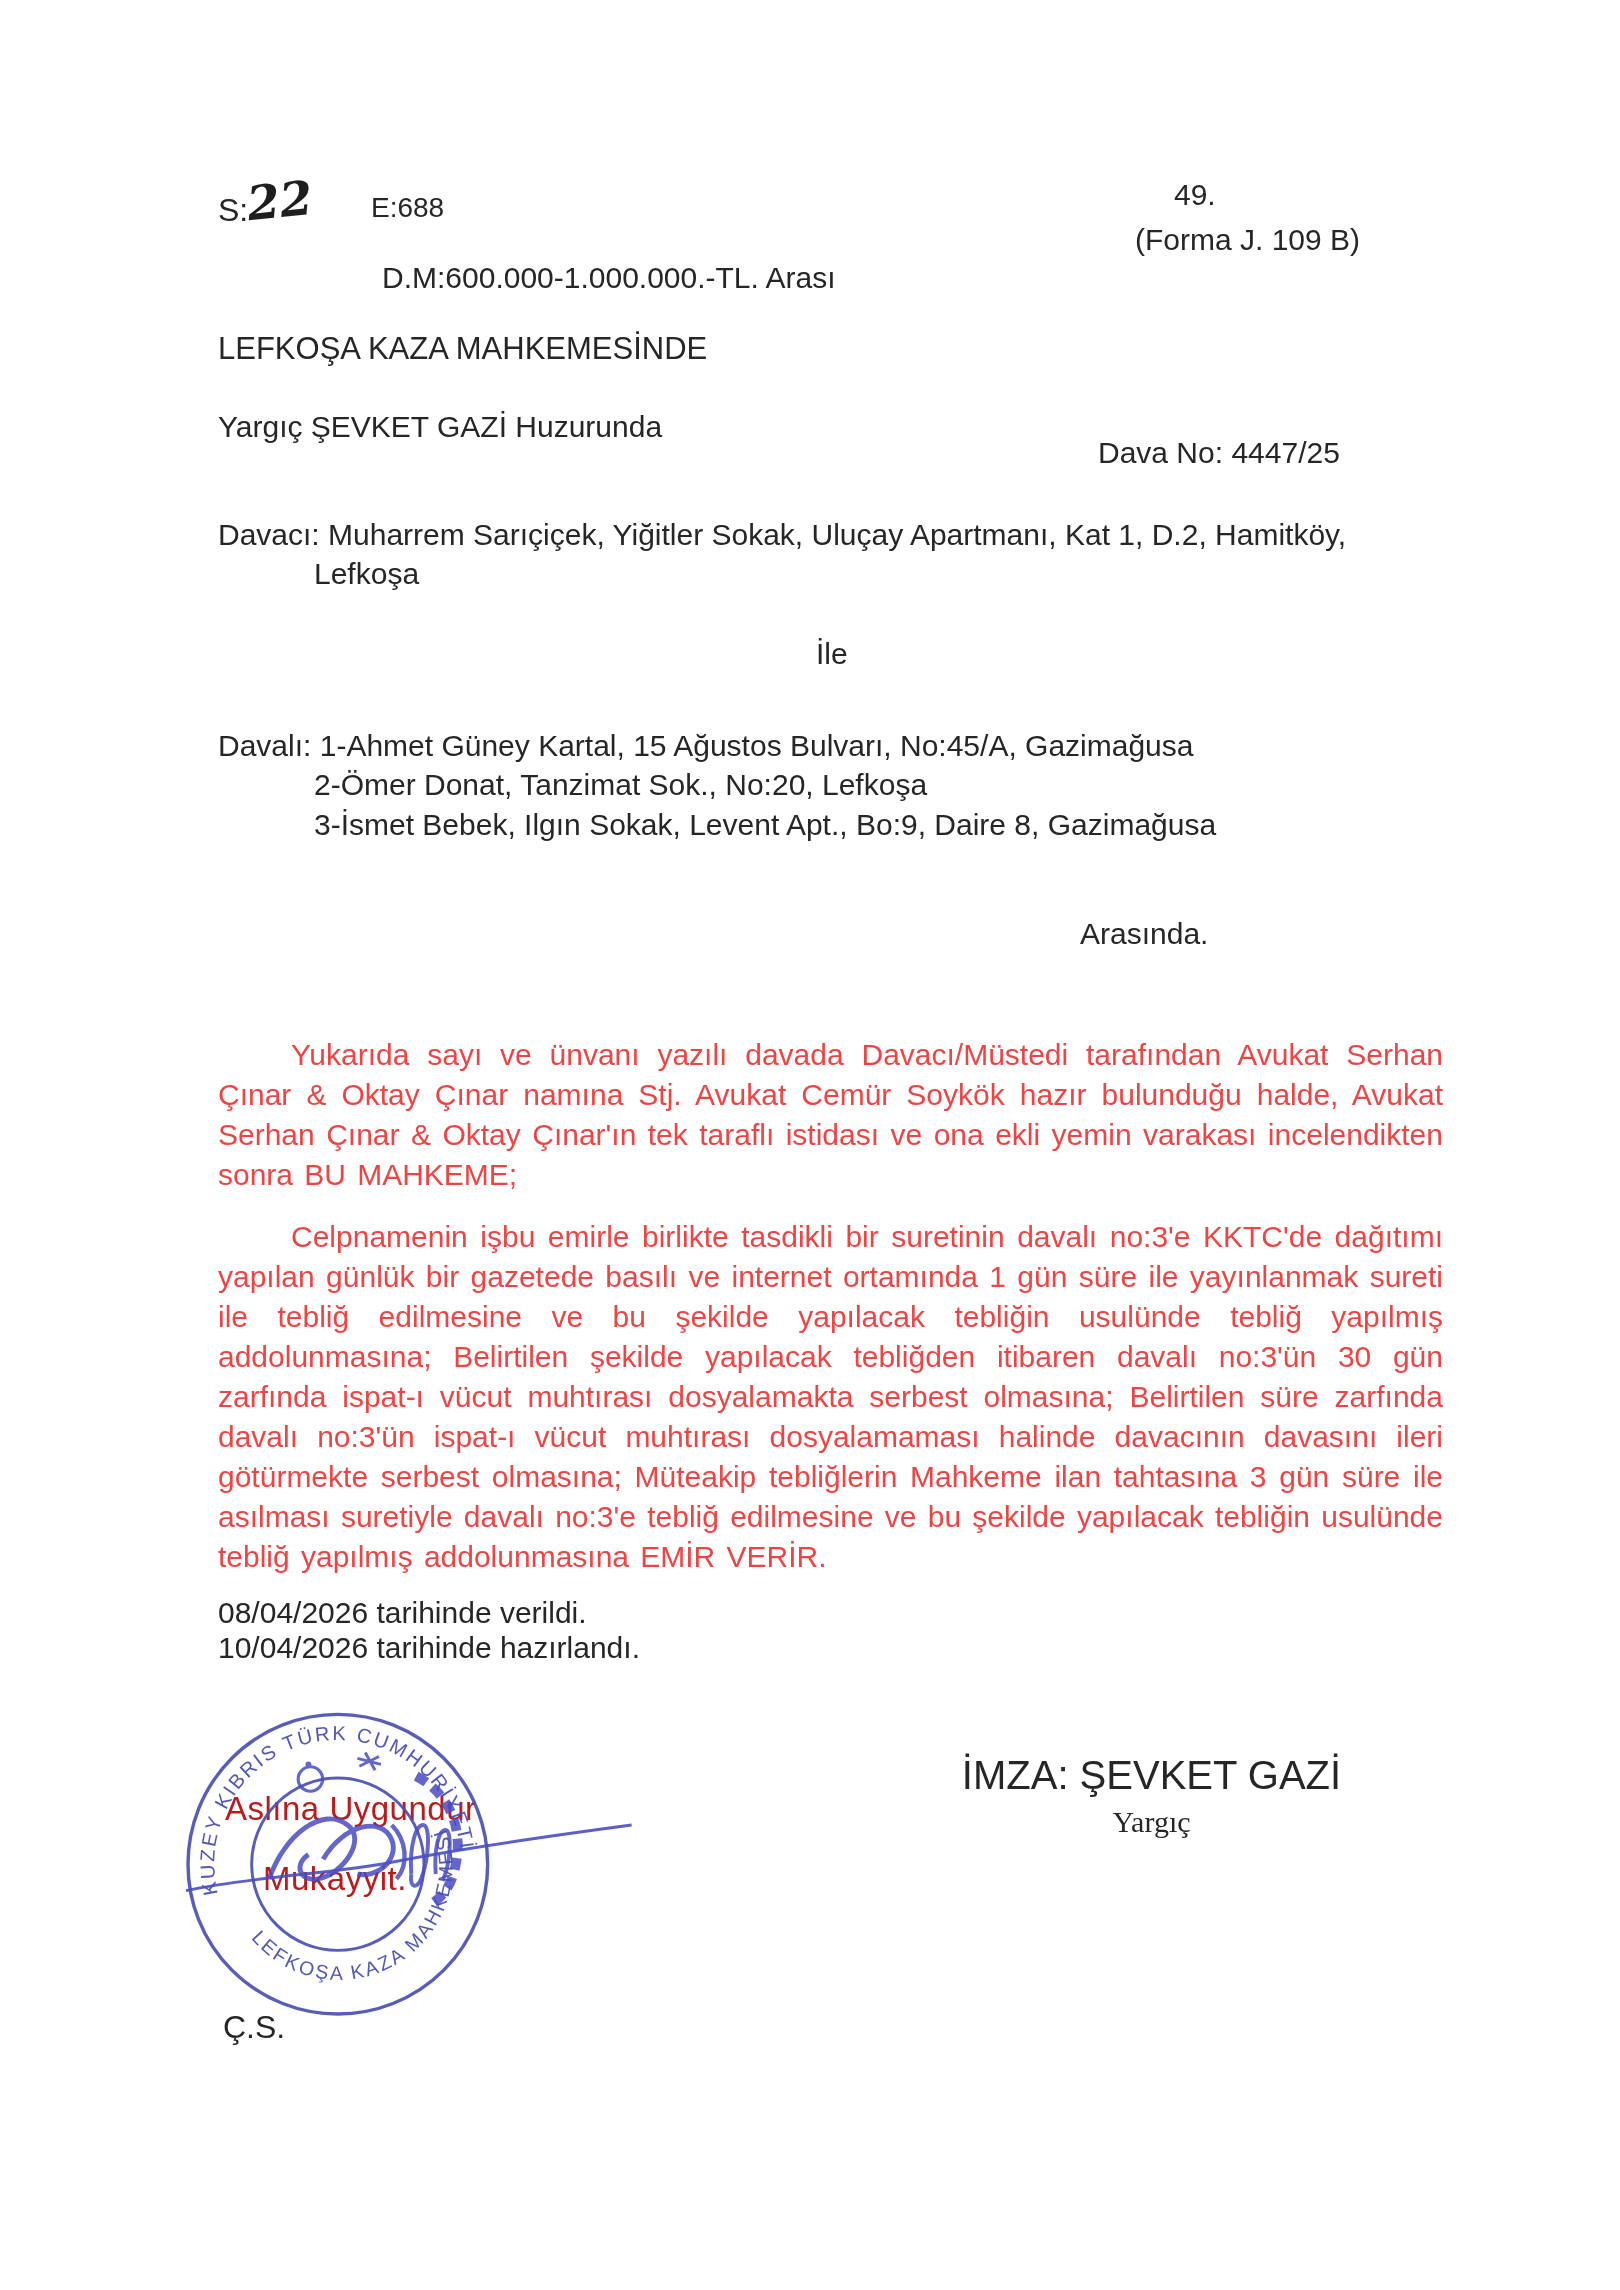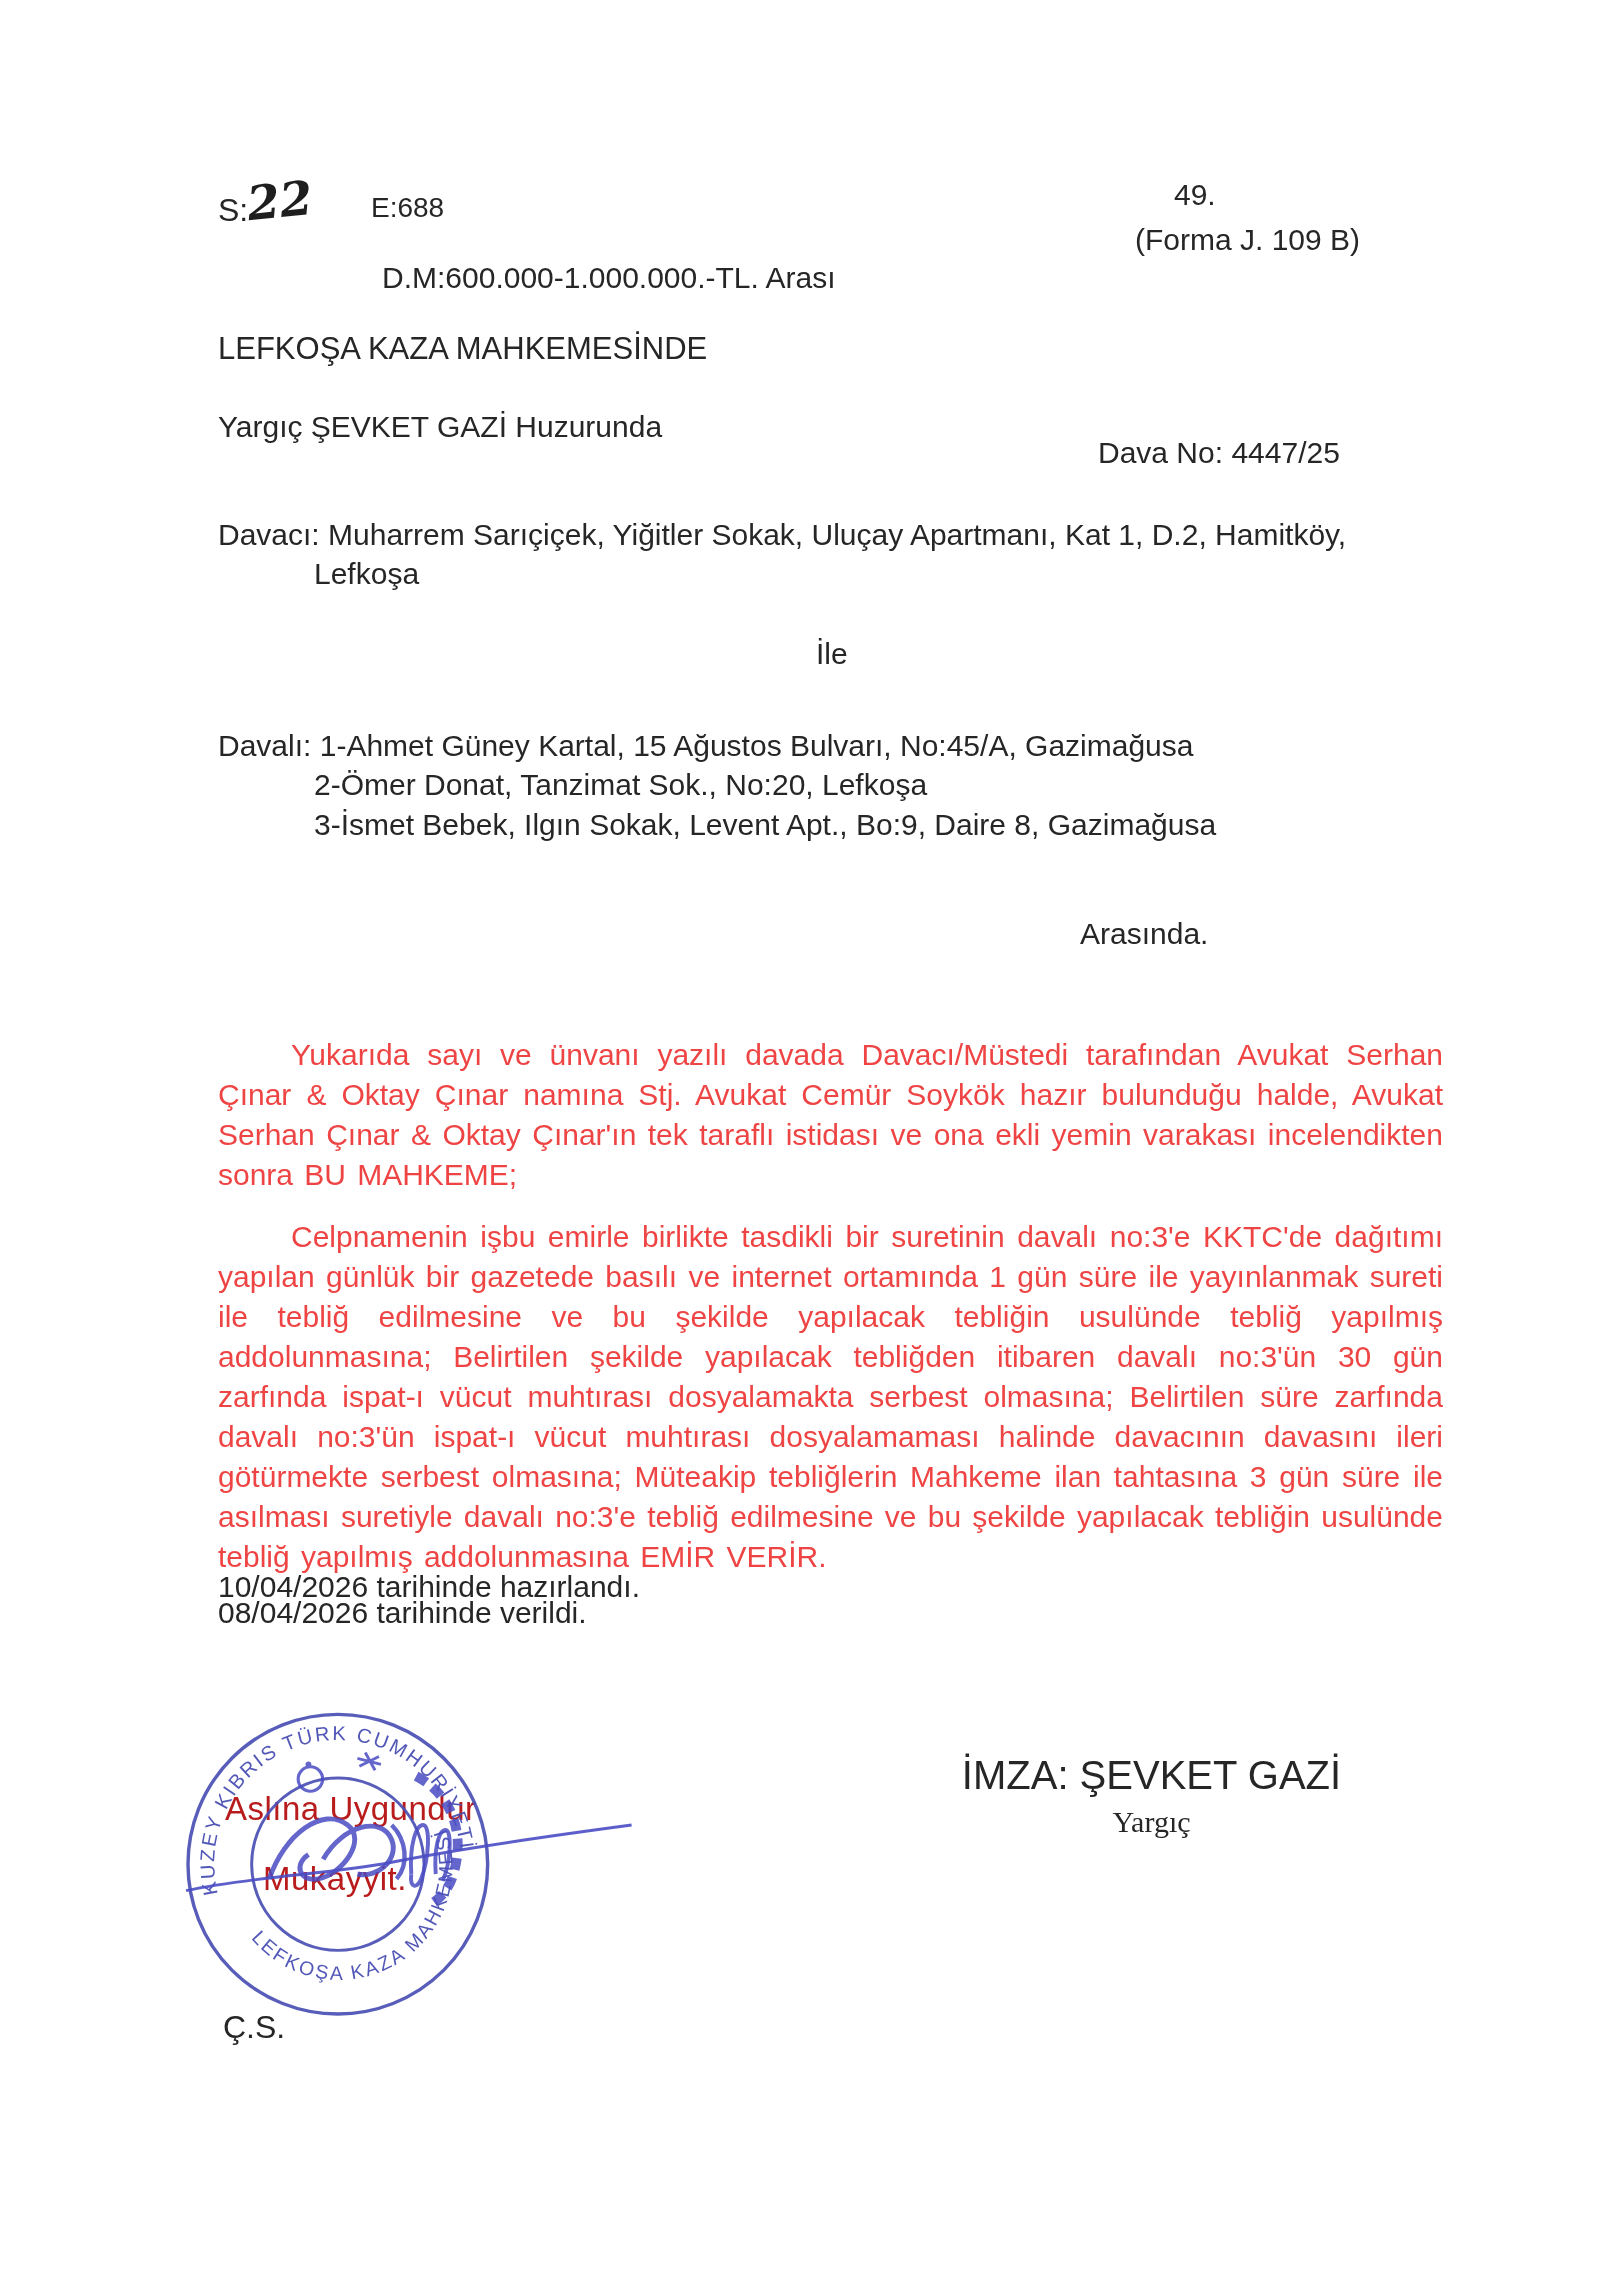--- a/index.html
+++ b/index.html
@@ -54,21 +54,21 @@
   <span class="t" style="left:816px;top:637px;">İle</span>
   <span class="t" style="left:218px;top:729px;">Davalı: 1-Ahmet Güney Kartal, 15 Ağustos Bulvarı, No:45/A, Gazimağusa</span>
   <span class="t" style="left:314px;top:768px;">2-Ömer Donat, Tanzimat Sok., No:20, Lefkoşa</span>
   <span class="t" style="left:314px;top:808px;">3-İsmet Bebek, Ilgın Sokak, Levent Apt., Bo:9, Daire 8, Gazimağusa</span>
   <span class="t" style="left:1080px;top:917px;">Arasında.</span>
 
   <div class="para" style="top:1035px;">Yukarıda sayı ve ünvanı yazılı davada Davacı/Müstedi tarafından Avukat Serhan Çınar &amp; Oktay Çınar namına Stj. Avukat Cemür Soykök hazır bulunduğu halde, Avukat Serhan Çınar &amp; Oktay Çınar'ın tek taraflı istidası ve ona ekli yemin varakası incelendikten sonra BU MAHKEME;</div>
   <div class="para" style="top:1217px;">Celpnamenin işbu emirle birlikte tasdikli bir suretinin davalı no:3'e KKTC'de dağıtımı yapılan günlük bir gazetede basılı ve internet ortamında 1 gün süre ile yayınlanmak sureti ile tebliğ edilmesine ve bu şekilde yapılacak tebliğin usulünde tebliğ yapılmış addolunmasına; Belirtilen şekilde yapılacak tebliğden itibaren davalı no:3'ün 30 gün zarfında ispat-ı vücut muhtırası dosyalamakta serbest olmasına; Belirtilen süre zarfında davalı no:3'ün ispat-ı vücut muhtırası dosyalamaması halinde davacının davasını ileri götürmekte serbest olmasına; Müteakip tebliğlerin Mahkeme ilan tahtasına 3 gün süre ile asılması suretiyle davalı no:3'e tebliğ edilmesine ve bu şekilde yapılacak tebliğin usulünde tebliğ yapılmış addolunmasına EMİR VERİR.</div>
 
   <span class="t" style="left:218px;top:1596px;">08/04/2026 tarihinde verildi.</span>
-  <span class="t" style="left:218px;top:1570px;">10/04/2026 tarihinde hazırlandı.</span>
+  <span class="t" style="left:218px;top:1631px;">10/04/2026 tarihinde hazırlandı.</span>
 
   <div class="sig-block">
     <div style="font-size:40px;margin-top:40px;">İMZA: ŞEVKET GAZİ</div>
     <div class="line2" style="font-size:30px;">Yargıç</div>
   </div>
 
   <span class="stamp-overlay" style="left:225px;top:1790px;">Aslına Uygundur</span>
   <span class="stamp-overlay" style="left:263px;top:1860px;">Mukayyit.</span>
 
   <svg class="stamp-svg" width="568" height="392" viewBox="0 0 580 400">

